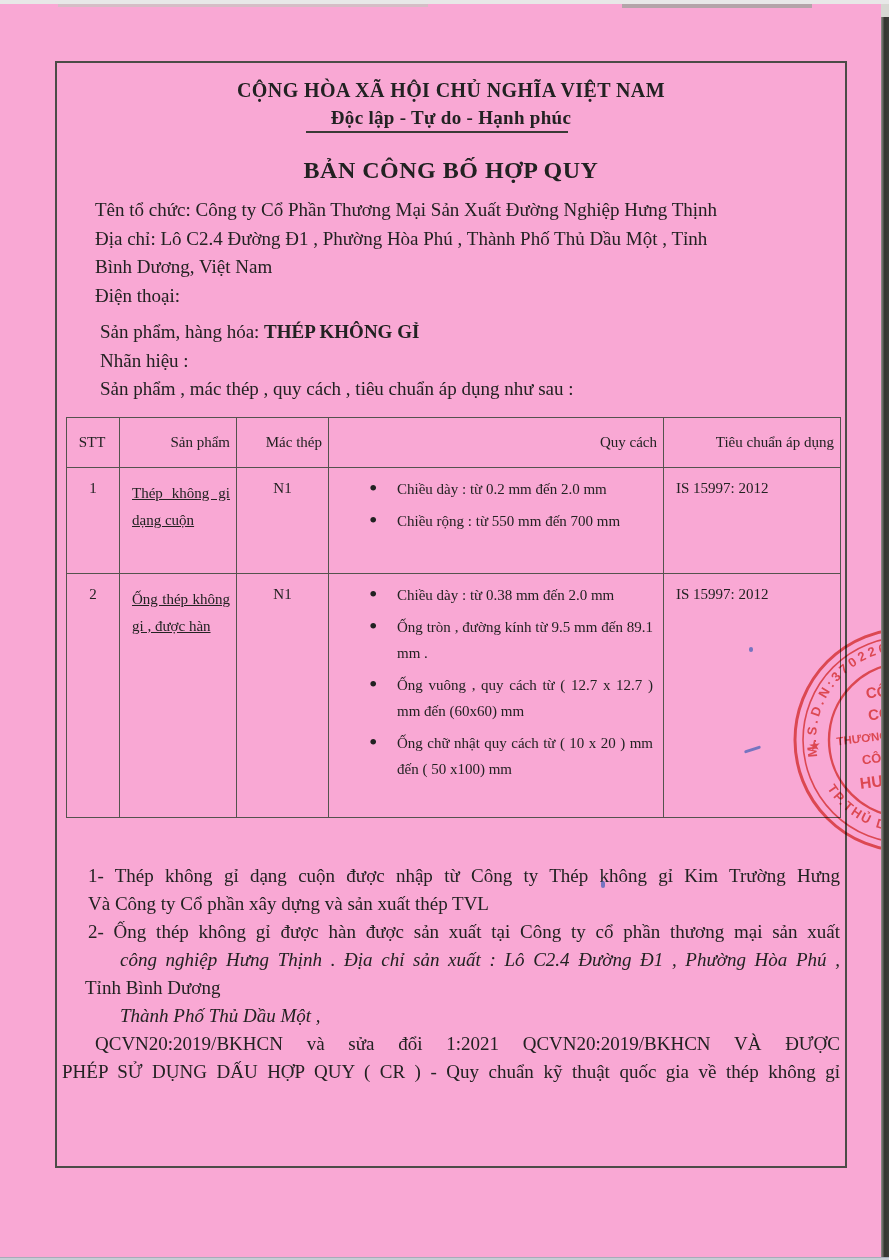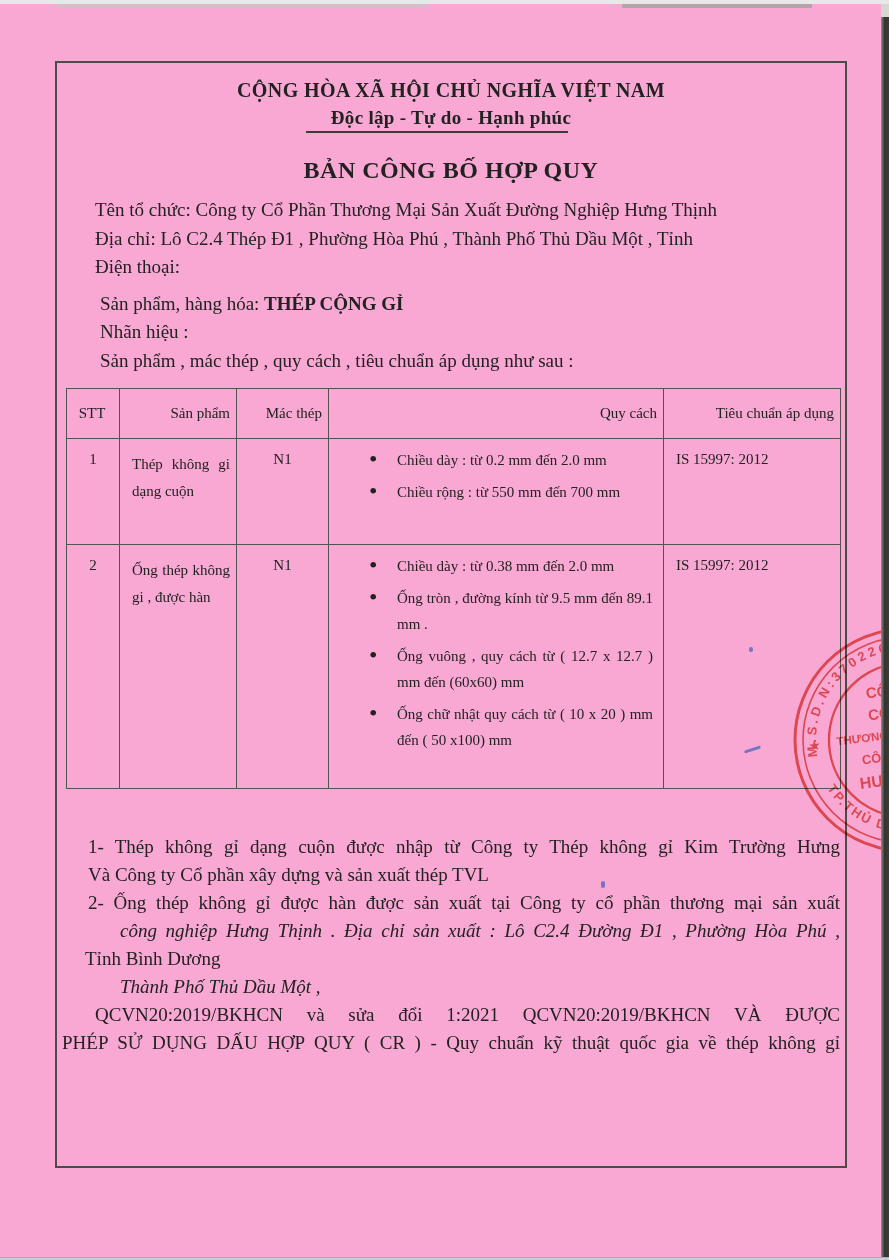--- a/index.html
+++ b/index.html
@@ -35,21 +35,21 @@
   
   table.decl{border-collapse:collapse;table-layout:fixed;width:774px;margin:13px 0 0 4px;}
   table.decl col.c1{width:53px;} table.decl col.c2{width:117px;} table.decl col.c3{width:92px;}
   table.decl col.c4{width:335px;} table.decl col.c5{width:177px;}
   table.decl th,table.decl td{border:1.5px solid #55534e;font-weight:normal;font-size:15px;
      vertical-align:top;}
   table.decl th{height:45px;vertical-align:middle;text-align:right;padding:2px 6px 2px 12px;}
   table.decl th.h-stt{text-align:center;padding-left:4px;}
   td.c-stt{height:92px;text-align:center;padding-top:12px;}
   td.c-stt2{height:230px;}
-  td.c-sp{padding:12px 6px 0 12px;text-align:justify;line-height:27px;}
+  td.c-sp{padding:12px 6px 0 12px;text-align:justify;line-height:27px;text-decoration:underline;}
   td.c-mt{text-align:center;padding-top:12px;}
   td.c-qc{padding:8px 10px 0 0;}
   td.c-tc{padding:12px 6px 0 12px;}
   .qitem{position:relative;margin:0 0 6px;padding-left:68px;text-align:justify;line-height:26px;}
   .qitem::before{content:"•";position:absolute;left:40px;top:-1px;font-size:24px;line-height:26px;}
   
   .notes{margin-top:44px;}
   .notes .line{line-height:28px;}
   
   .stamp{position:absolute;left:778px;top:608px;width:260px;height:260px;
@@ -71,26 +71,27 @@
     <div class="content">
 
       <p class="nat-title">CỘNG HÒA XÃ HỘI CHỦ NGHĨA VIỆT NAM</p>
       <p class="motto">Độc lập - Tự do - Hạnh phúc</p>
       <div class="motto-underline"></div>
 
       <p class="doc-title">BẢN CÔNG BỐ HỢP QUY</p>
 
       <div class="mt12">
         <p class="line ind33">Tên tổ chức: Công ty Cổ Phần Thương Mại Sản Xuất Đường Nghiệp Hưng Thịnh</p>
-        <p class="line ind33">Địa chỉ: Lô C2.4 Thép Đ1 , Phường Hòa Phú , Thành Phố Thủ Dầu Một , Tỉnh</p>
+        <p class="line ind33">Địa chỉ: Lô C2.4 Đường Đ1 , Phường Hòa Phú , Thành Phố Thủ Dầu Một , Tỉnh</p>
+        <p class="line ind33">Bình Dương, Việt Nam</p>
         <p class="line ind33">Điện thoại:</p>
       </div>
 
       <div class="mt8">
-        <p class="line ind38"><span>Sản phẩm, hàng hóa: </span><b>THÉP CỘNG GỈ</b></p>
+        <p class="line ind38"><span>Sản phẩm, hàng hóa: </span><b>THÉP KHÔNG GỈ</b></p>
         <p class="line ind38">Nhãn hiệu :</p>
         <p class="line ind38">Sản phẩm , mác thép , quy cách , tiêu chuẩn áp dụng như sau :</p>
       </div>
 
       <table class="decl">
         <colgroup>
             <col class="c1">
             <col class="c2">
             <col class="c3">
             <col class="c4">

